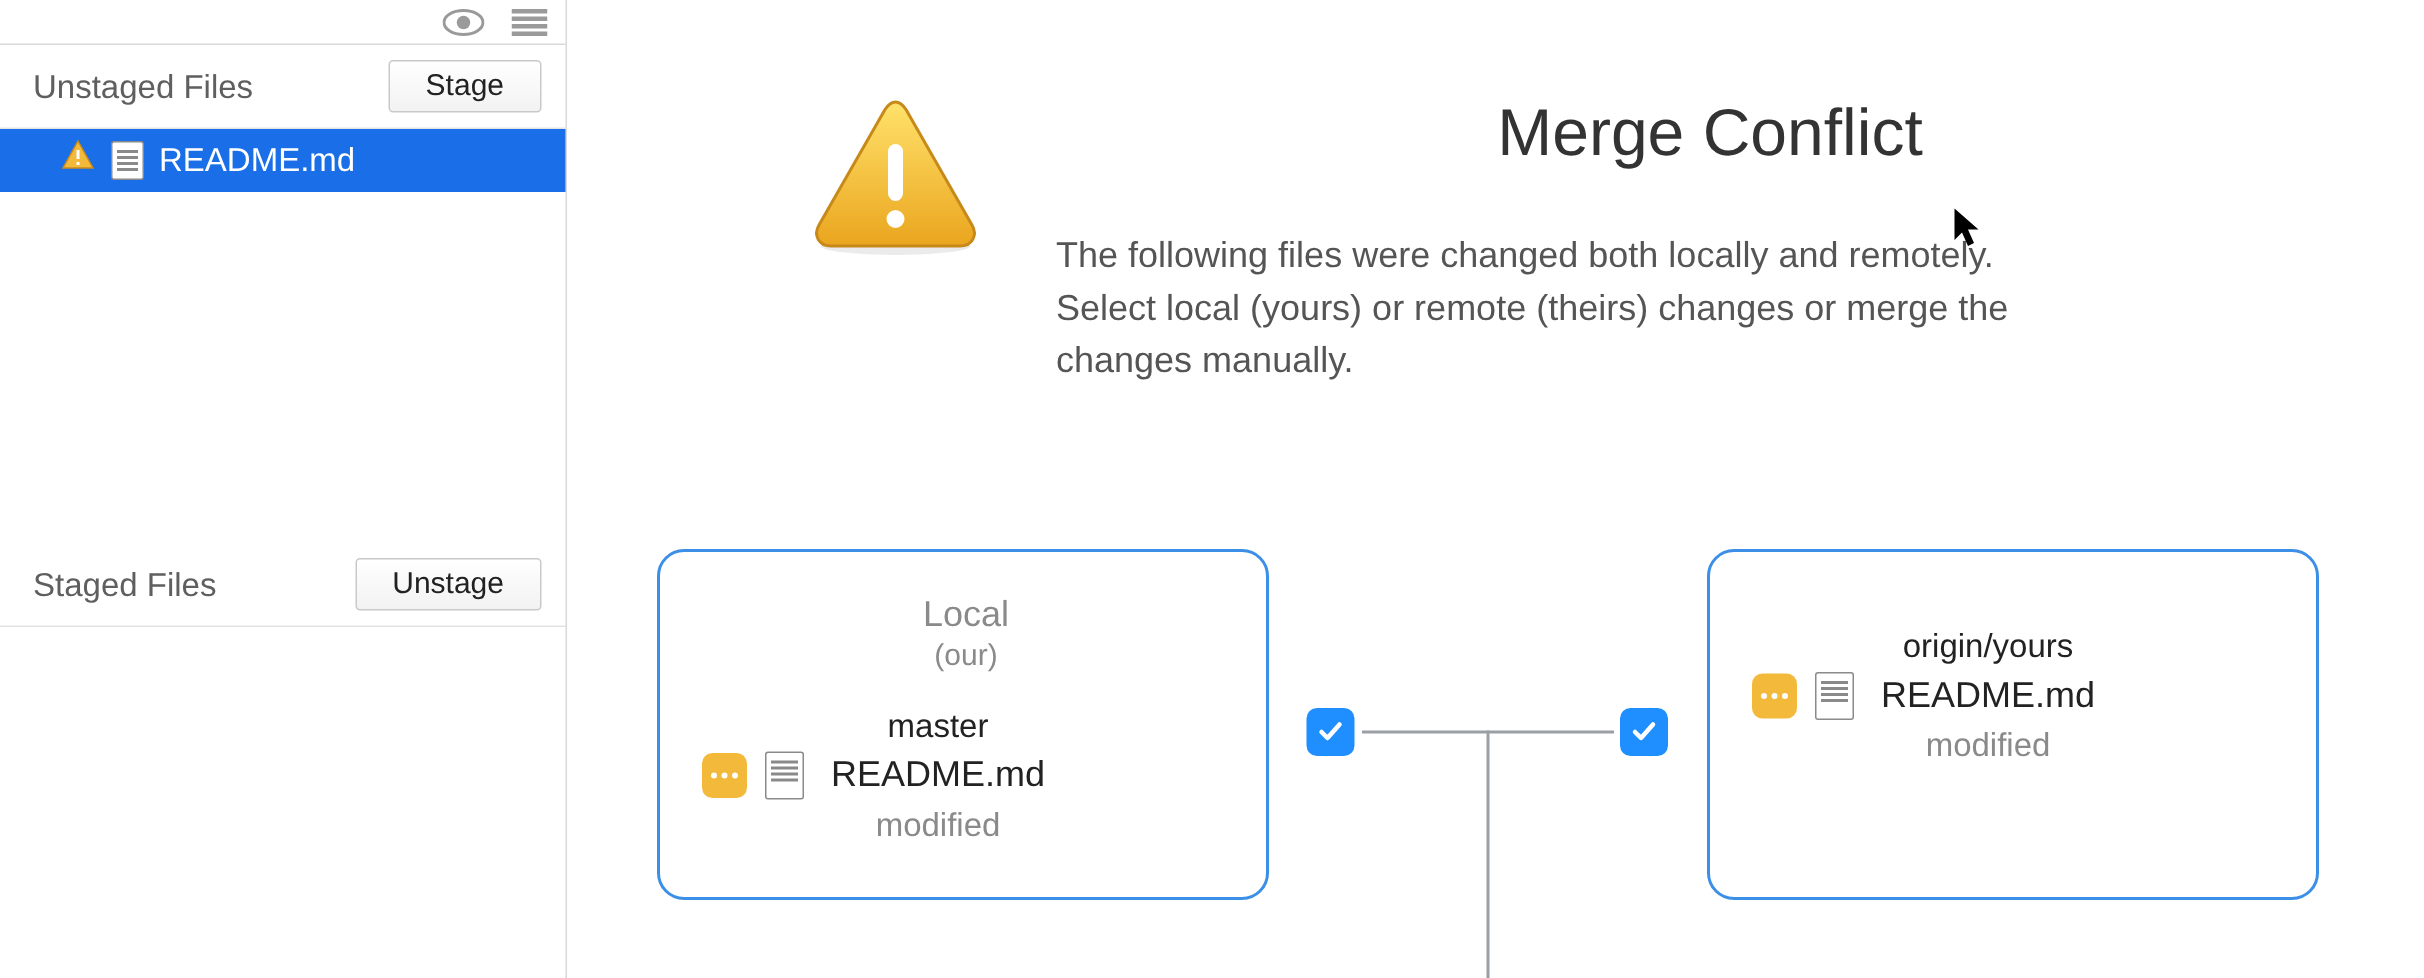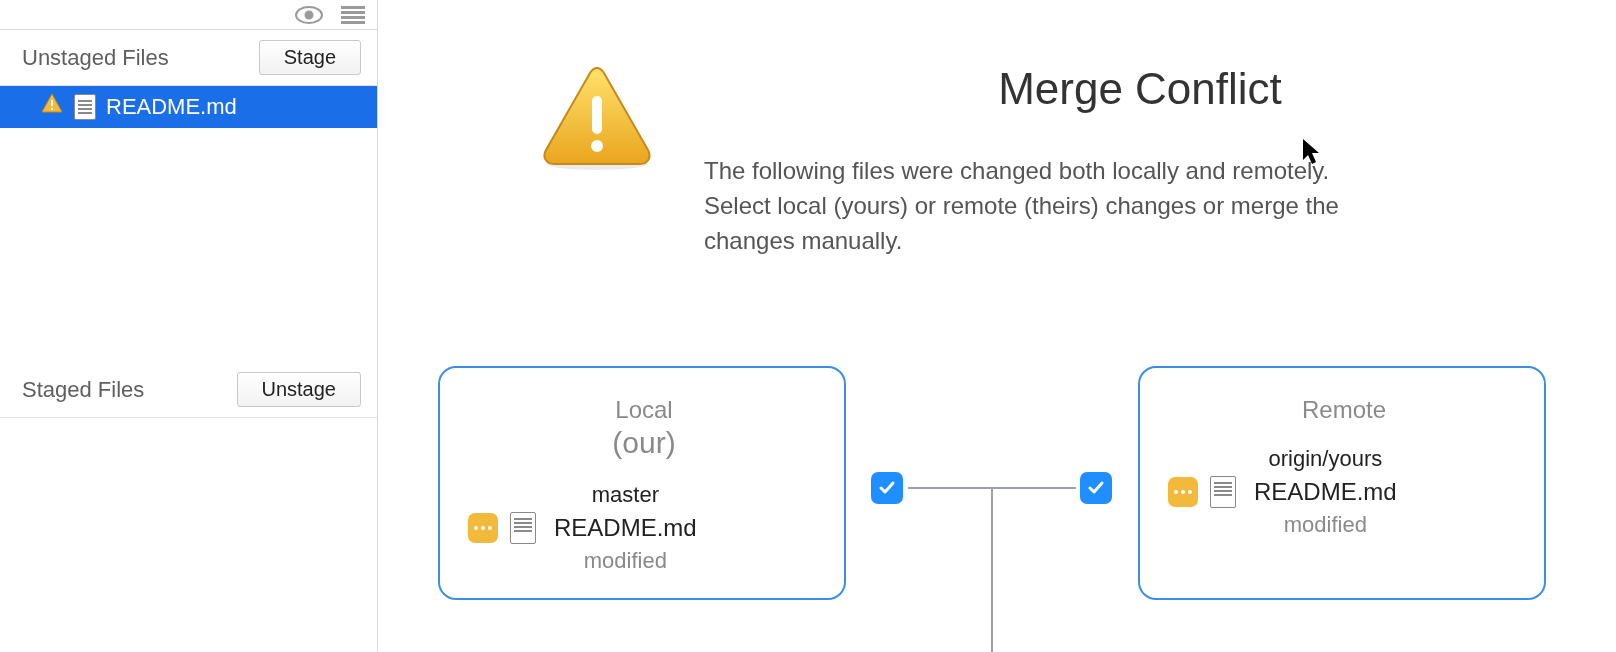--- a/index.html
+++ b/index.html
@@ -118,21 +118,21 @@
     text-align: center;
   }
   .card.local  { left: 60px;  top: 0; }
   .card.remote { left: 760px; top: 0; }
   .card-heading {
     font-size: 24px;
     color: #8a8a8a;
     font-weight: 400;
   }
   .card-sub {
-    font-size: 30px;
+    font-size: 20px;
     color: #8a8a8a;
     margin-top: 2px;
   }
   .card-body {
     display: flex;
     align-items: center;
     gap: 18px;
     margin-top: 22px;
   }
   .card-icons {
@@ -325,21 +325,20 @@
           </div>
           <div class="card-info">
             <div class="branch">master</div>
             <div class="file">README.md</div>
             <div class="status">modified</div>
           </div>
         </div>
       </div>
 
       <div class="card remote">
-        <div class="card-heading">Remote</div>
         <div class="card-body">
           <div class="card-icons">
             <span class="dotbox">
                 <span></span>
                 <span></span>
                 <span></span>
               </span>
             <span class="docicon docicon-lg"></span>
           </div>
           <div class="card-info">

